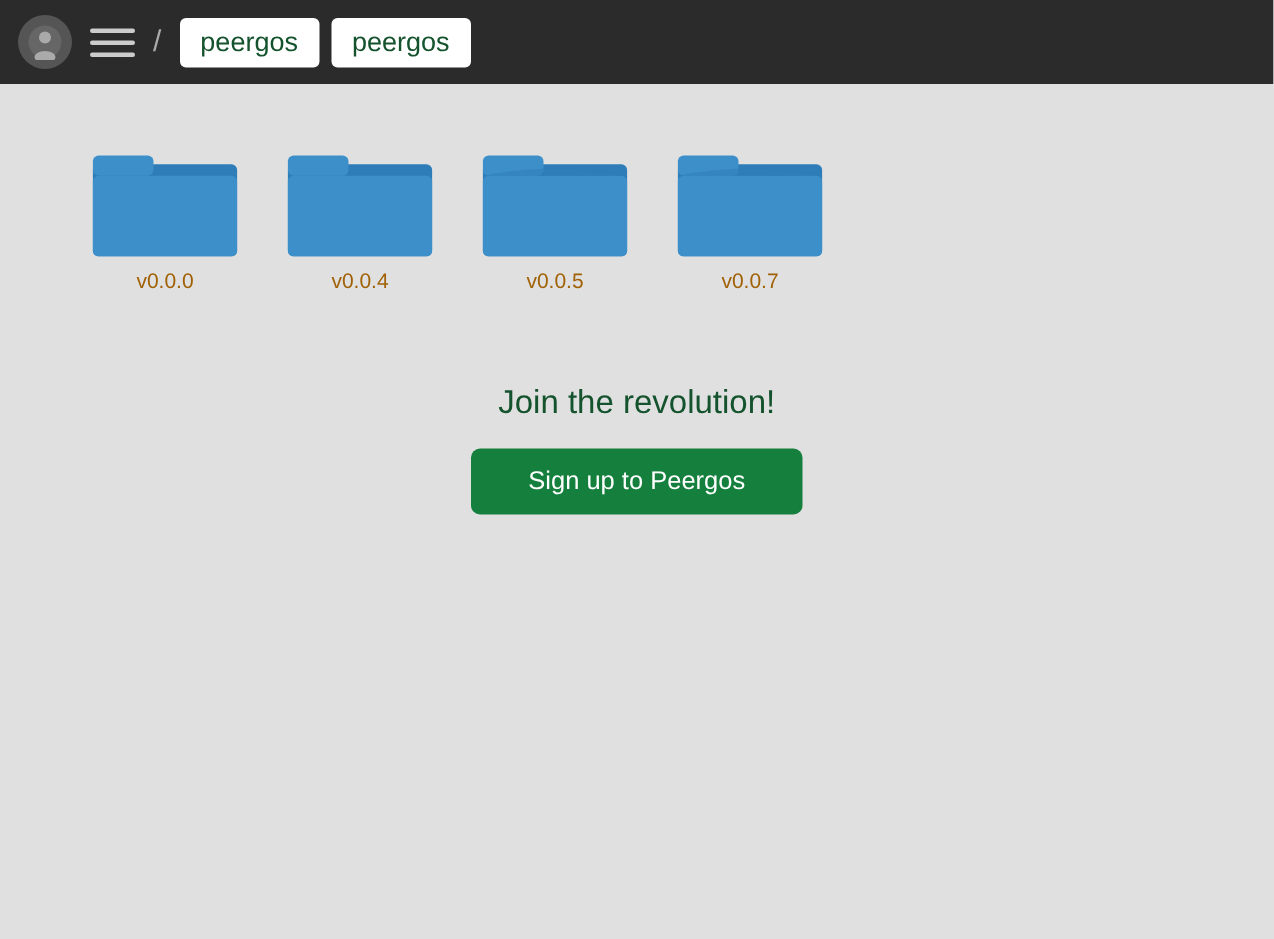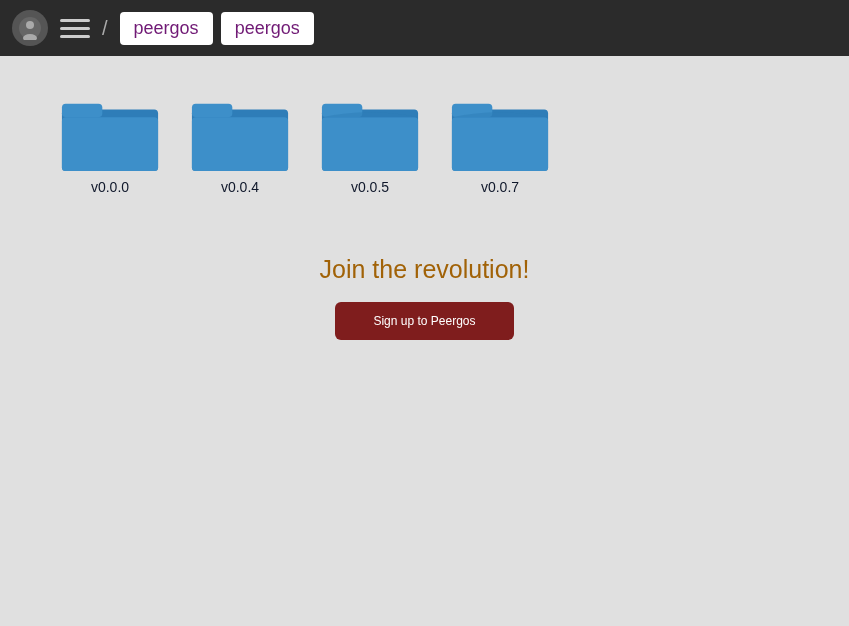--- a/index.html
+++ b/index.html
@@ -63,21 +63,21 @@
       font-size: 20px;
       margin: 0 4px;
     }
 
     .breadcrumb-item {
       background: white;
       border: none;
       border-radius: 4px;
       padding: 6px 14px;
       font-size: 18px;
-      color: #701a75;
+      color: #14532d;
       cursor: pointer;
     }
 
     
     .main {
       padding: 40px 50px 30px 50px;
       display: flex;
       flex-direction: column;
       align-items: flex-start;
     }
@@ -98,21 +98,21 @@
     }
 
     .folder-icon {
       width: 100px;
       height: 75px;
       position: relative;
     }
 
     .folder-label {
       font-size: 14px;
-      color: #0f172a;
+      color: #a16207;
       margin-top: 8px;
       text-align: left;
     }
 
     
     .folder-svg {
       width: 100%;
       height: 100%;
     }
 
@@ -120,32 +120,32 @@
     .bottom-section {
       width: 849px;
       margin-left: -50px;
       display: flex;
       flex-direction: column;
       align-items: center;
       margin-top: 40px;
     }
 
     .tagline {
-      font-size: 25px;
-      color: #a16207;
+      font-size: 22px;
+      color: #14532d;
       margin-bottom: 18px;
     }
 
     .signup-button {
-      background: #7f1d1d;
+      background: #15803d;
       color: white;
       border: none;
       border-radius: 6px;
       padding: 12px 38px;
-      font-size: 12px;
+      font-size: 17px;
       cursor: pointer;
     }
   </style>
 </head>
 <body>
 
 <div class="header">
   <div class="avatar-icon">
     <svg viewBox="0 0 24 24" xmlns="http://www.w3.org/2000/svg">
       <circle cx="12" cy="12" r="11" fill="#666"></circle>

